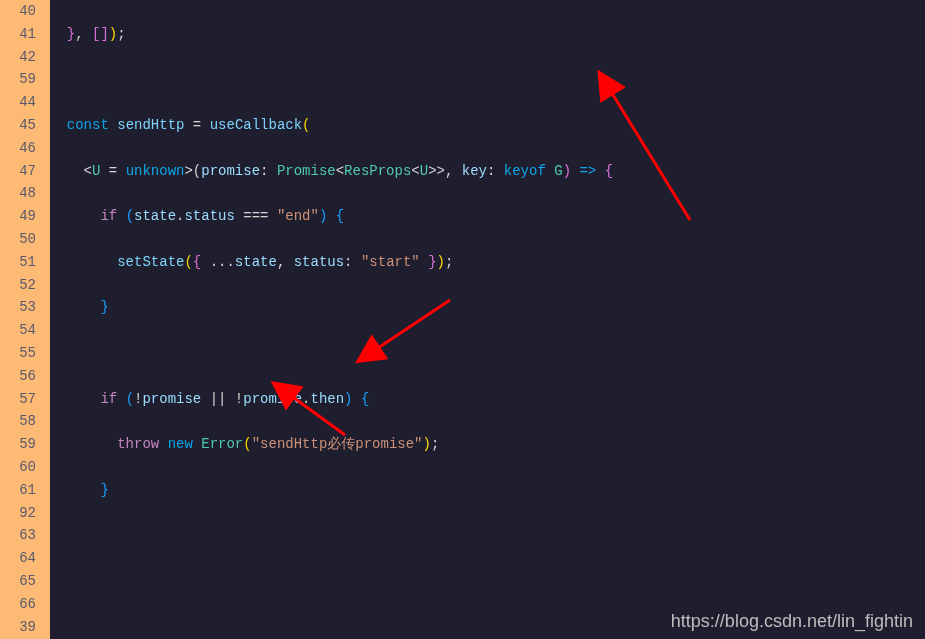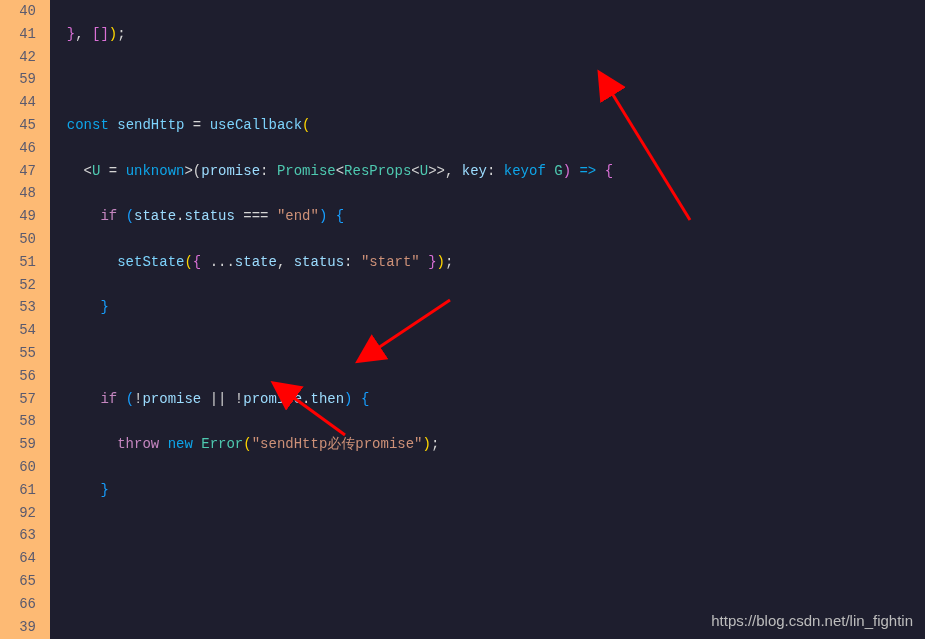--- a/index.html
+++ b/index.html
@@ -51,21 +51,21 @@
   .brace-y { color: #ffd700; }
   .brace-p { color: #da70d6; }
   .brace-b { color: #179fff; }
 
   .watermark {
     position: absolute;
     bottom: 6px;
     right: 12px;
     color: #bdbdbd;
     font-family: Arial, sans-serif;
-    font-size: 15px;
+    font-size: 18px;
   }
 
   svg.arrows {
     position: absolute;
     top: 0;
     left: 0;
     width: 925px;
     height: 639px;
     pointer-events: none;
   }

